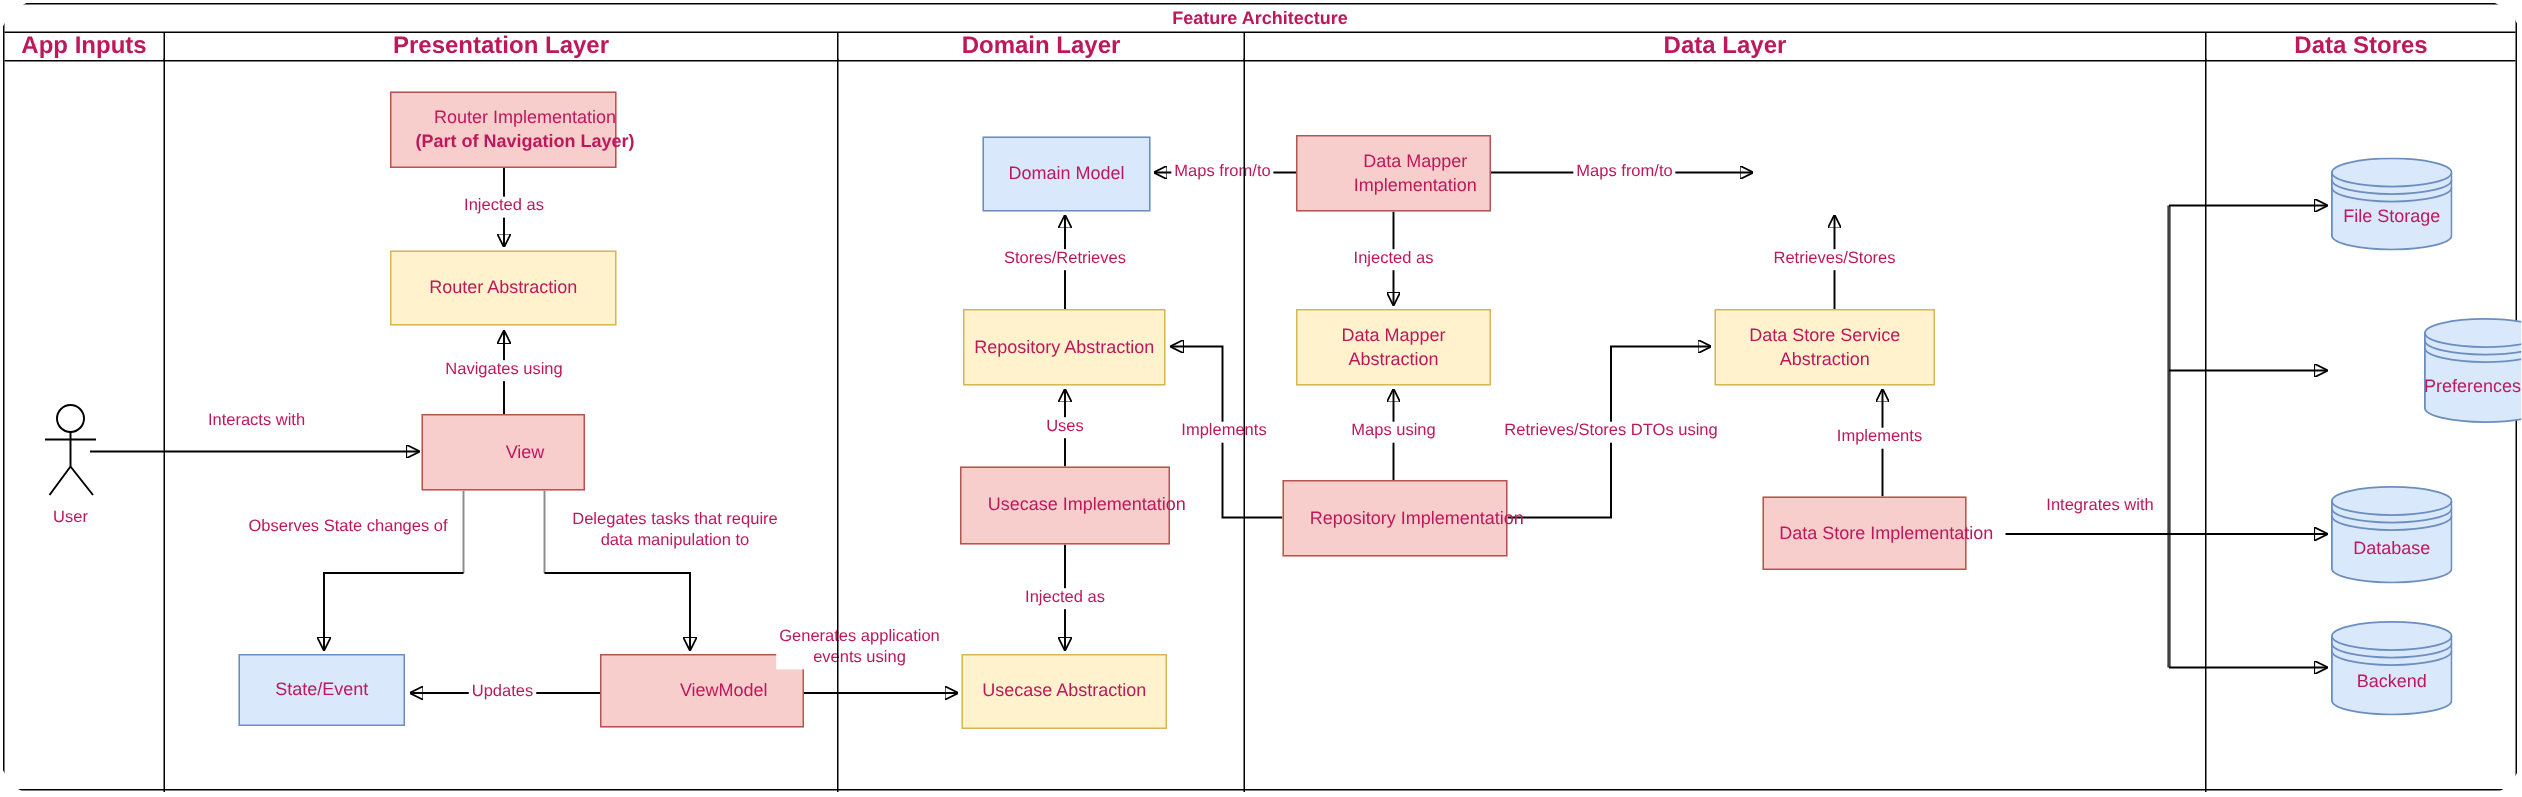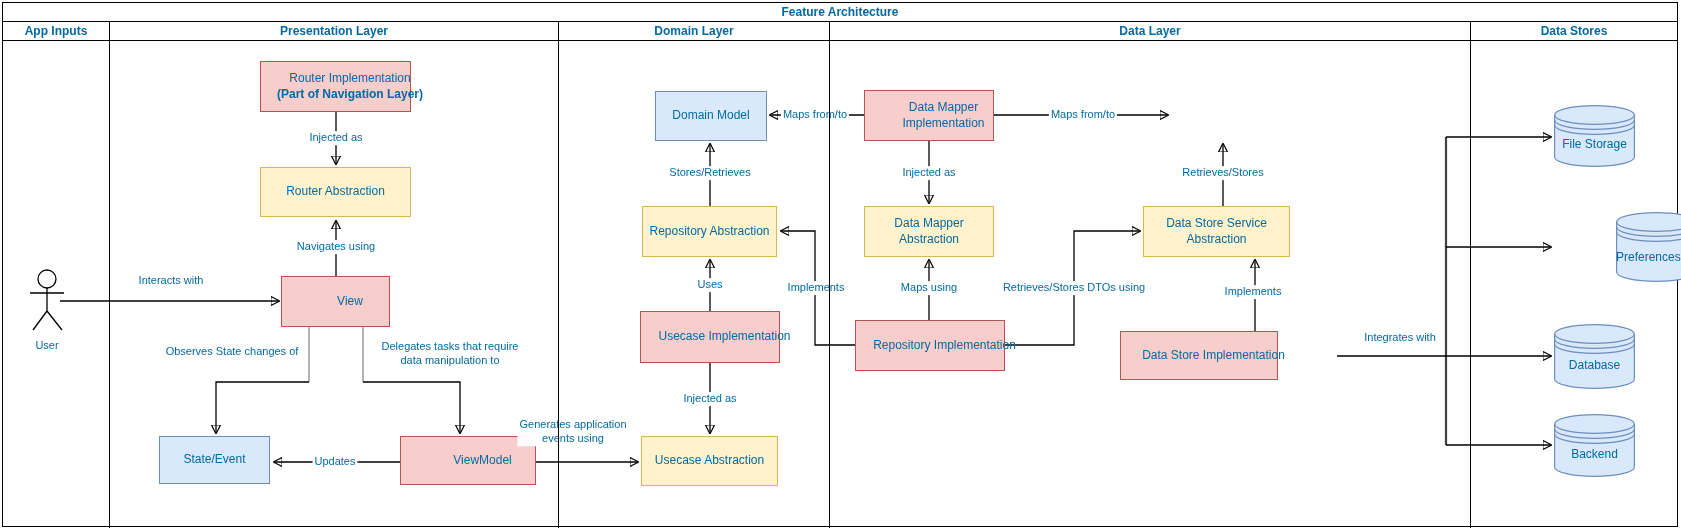--- a/index.html
+++ b/index.html
@@ -1,31 +1,31 @@
 <!DOCTYPE html>
 <html style="--box-red-fill: #f8cecc; --box-red-stroke: #b85450; --box-yellow-fill: #fff2cc; --box-yellow-stroke: #d6b656; --box-blue-fill: #dae8fc; --box-blue-stroke: #6c8ebf; --edge: #000000; --lane-border: #000000;"><head>
 <meta charset="utf-8">
 <style>
   html,body{margin:0;padding:0;background:#ffffff;}
   .canvas{
     position:relative;width:1681px;height:531px;background:#ffffff;
-    font-family:"Liberation Sans",sans-serif;color:#0369a1;overflow:hidden;
+    font-family:"Liberation Sans",sans-serif;color:#be185d;overflow:hidden;border-radius:28px;
   }
   .pool{
     position:absolute;left:2px;top:2px;width:1676px;height:525px;
     border:1px solid #000;box-sizing:border-box;z-index:0;background:#fff;
   }
   .title-row{
     height:18px;border-bottom:1px solid #000;display:flex;
     align-items:center;justify-content:center;font-size:12px;font-weight:bold;
   }
   .header-row{display:flex;height:19px;border-bottom:1px solid #000;box-sizing:border-box;}
   .lane-header{
     border-right:1px solid #000;box-sizing:border-box;display:flex;
-    align-items:center;justify-content:center;font-size:12px;font-weight:bold;
+    align-items:center;justify-content:center;font-size:16px;font-weight:bold;
     overflow:hidden;white-space:nowrap;
   }
   .lane-header:last-child{border-right:none;}
   .lane-sep{position:absolute;top:39px;height:489px;width:1px;background:#000;z-index:4;}
   .wires{position:absolute;left:0;top:0;z-index:1;pointer-events:none;}
   .wires path{fill:none;stroke:#000;stroke-width:1.3px;}
   .wires path.stub{stroke:#8c8c8c;}
   .wires path.trunk{stroke:#404040;stroke-width:2.2px;}
   .wires .actor{stroke:#000;stroke-width:1.3px;fill:none;}
   .node{
@@ -147,21 +147,21 @@
     <span>Data Mapper</span>
     <span>Abstraction</span>
   </div>
   <div class="node n-yellow" style="left:1143px;top:206px;width:147px;height:51px">
     <span>Data Store Service</span>
     <span>Abstraction</span>
   </div>
   <div class="node n-red" style="left:855px;top:320px;width:150px;height:51px">
     <span>Repository Implementation</span>
   </div>
-  <div class="node n-red" style="left:1120px;top:331px;width:158px;height:49px">
+  <div class="node n-red" style="left:1175px;top:331px;width:136px;height:49px">
     <span>Data Store Implementation</span>
   </div>
 
   <div class="store" style="left:1554px;top:105px;width:81px;height:62px">
     <svg width="81" height="62">
       <path class="body" d="M0.6,10 a39.9,9.4 0 0 1 79.8,0 V52 a39.9,9.4 0 0 1 -79.8,0 Z"></path>
       <path class="ring" d="M0.6,10 a39.9,9.4 0 0 0 79.8,0 M0.6,15 a39.9,9.4 0 0 0 79.8,0 M0.6,20 a39.9,9.4 0 0 0 79.8,0"></path>
     </svg>
     <span class="slabel" style="top:32px">File Storage</span>
   </div>

